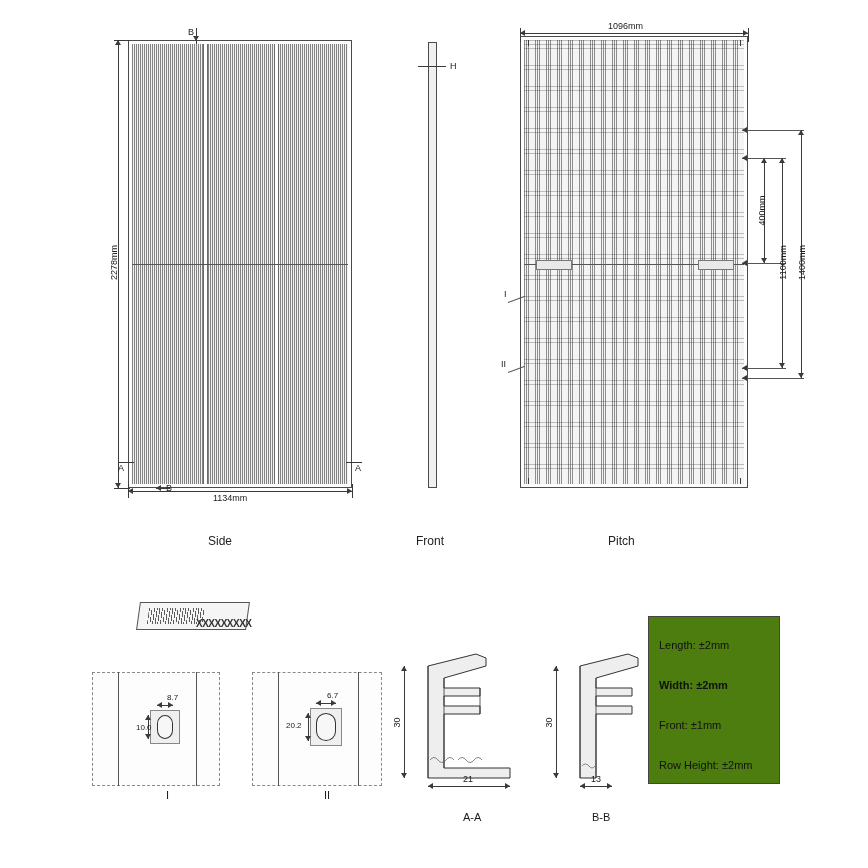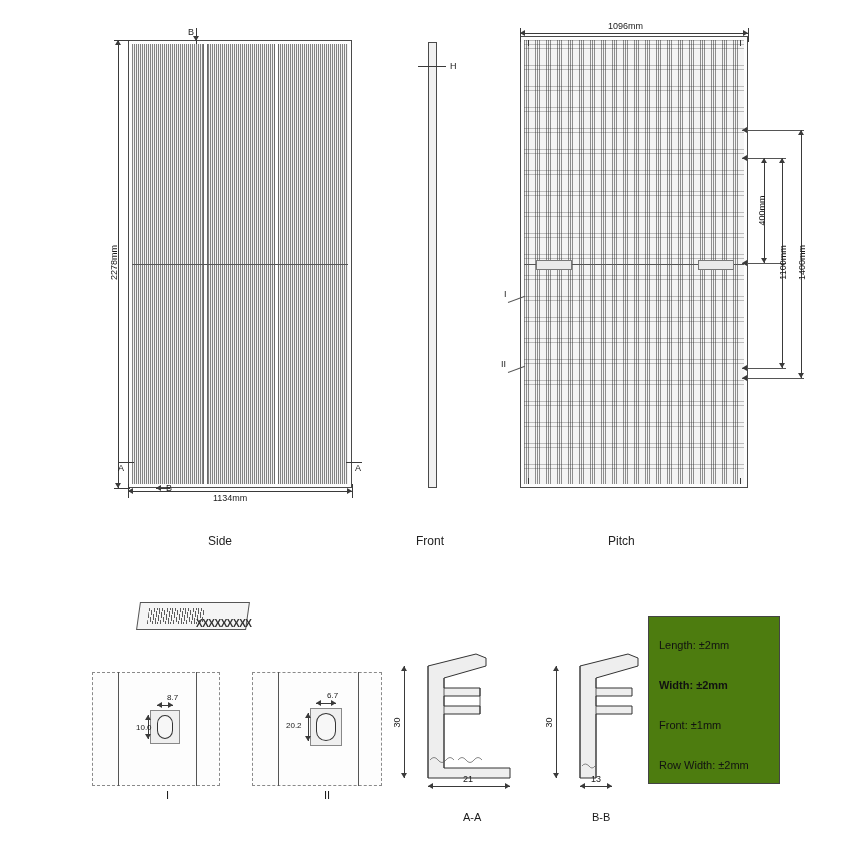--- a/index.html
+++ b/index.html
@@ -382,16 +382,16 @@
     <div class="arrow-right" style="left:607px; top:783px;"></div>
     <div class="lbl" style="left:591px; top:775px;">13</div>
 
     <div class="lbl md" style="left:592px; top:812px;">B-B</div>
   </div>
 
   <div class="tol-box" style="left:648px; top:616px; width:132px; height:168px;">
     <div class="tol-line" style="left:10px; top:22px;">Length: ±2mm</div>
     <div class="tol-line" style="left:10px; top:62px;font-weight:bold;">Width: ±2mm</div>
     <div class="tol-line" style="left:10px; top:102px;">Front: ±1mm</div>
-    <div class="tol-line" style="left:10px; top:142px;">Row Width: ±2mm</div>
+    <div class="tol-line" style="left:10px; top:142px;">Row Height: ±2mm</div>
   </div>
 
 </div>
 
 </body></html>

